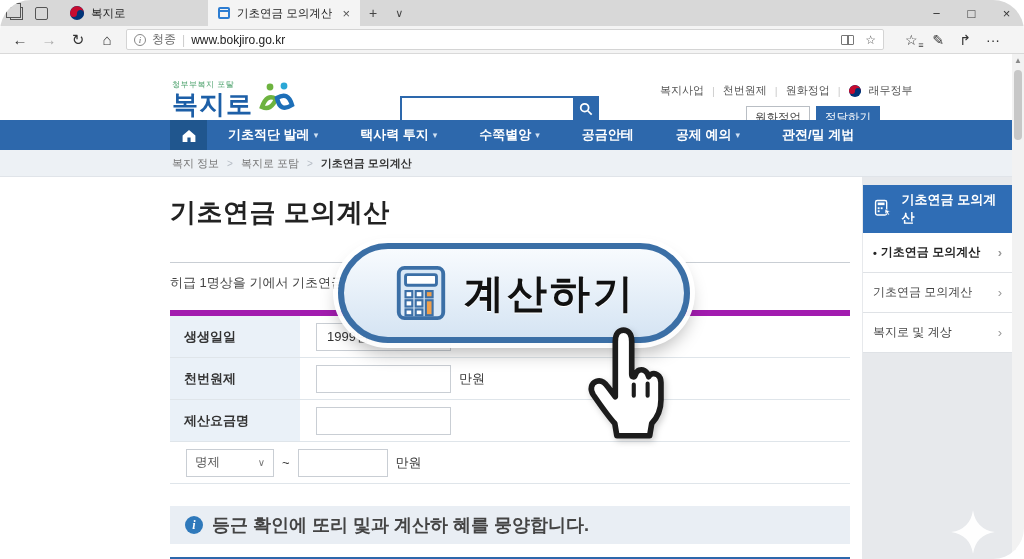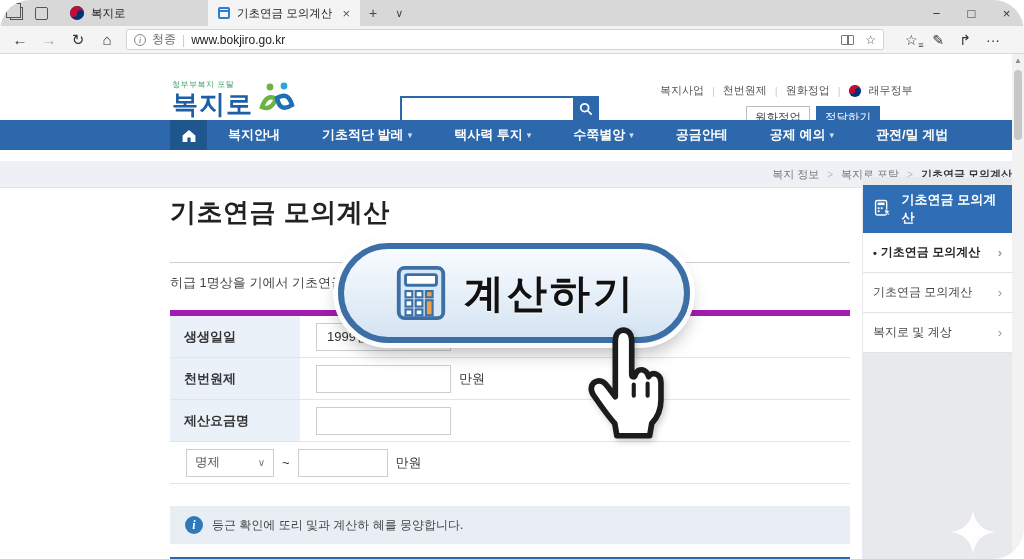--- a/index.html
+++ b/index.html
@@ -67,22 +67,22 @@
   .btn-outline { width:64px; height:23px; background:#fff; border:1px solid #b9bec4; color:#444; font-size:11.5px; display:flex; align-items:center; justify-content:center; }
   .btn-primary { width:64px; height:23px; background:#2d68ac; border:1px solid #2d68ac; color:#fff; font-size:11.5px; display:flex; align-items:center; justify-content:center; }
 
   
   .mainnav { position:absolute; left:0; top:66px; width:1012px; height:30px; background:#2d68ac; display:flex; align-items:stretch; }
   .home-btn { width:37px; margin-left:170px; background:#20568e; display:flex; align-items:center; justify-content:center; }
   .nav-item { display:flex; align-items:center; gap:4px; padding:0 21px; color:#fff; font-size:13px; font-weight:bold; white-space:nowrap; }
   .nav-arrow { font-size:9px; color:#cfe0f2; }
 
   
-  .breadcrumb { position:absolute; left:0; top:107px; width:1012px; height:27px; background:#edf1f5; border-bottom:1px solid #e0e4e9;
-    display:flex; align-items:center; gap:8px; padding-left:172px; font-size:11px; color:#777;justify-content:flex-end; }
+  .breadcrumb { position:absolute; left:0; top:96px; width:1012px; height:27px; background:#edf1f5; border-bottom:1px solid #e0e4e9;
+    display:flex; align-items:center; gap:8px; padding-left:172px; font-size:11px; color:#777; }
   .bc-sep { color:#b5bcc4; font-size:10px; }
   .bc-last { color:#333; font-weight:bold; }
 
   
   .right-region { position:absolute; left:862px; top:123px; width:150px; height:382px; background:#e7e9ec; }
   .sidebar { position:absolute; left:1px; top:8px; width:149px; }
   .sb-header { height:48px; background:#2f6db5; color:#fff; display:flex; align-items:center; gap:8px; padding:0 10px; font-size:13px; font-weight:bold; }
   .sb-item { height:40px; background:#fff; border-bottom:1px solid #dfe2e6; display:flex; align-items:center; padding:0 10px; font-size:12px; color:#444; }
   .sb-item .chev { margin-left:auto; color:#999; font-size:13px; }
   .sb-item.active { font-weight:bold; color:#222; }
@@ -104,21 +104,21 @@
   .form-table { margin-top:18px; width:680px; border-top:6px solid #a21caf; }
   .frow { display:flex; align-items:center; min-height:42px; border-bottom:1px solid #dfe5ea; }
   .fcell-label { width:130px; align-self:stretch; background:#eaf1f8; display:flex; align-items:center; padding-left:14px; font-size:13px; font-weight:bold; color:#333; }
   .fcell-val { display:flex; align-items:center; gap:8px; padding-left:16px; font-size:13px; color:#333; }
   .finput { width:135px; height:28px; border:1px solid #c9ced4; font-size:13px; padding:0 10px; color:#333; background:#fff; }
   .finput.short { width:90px; }
   .fselect { width:88px; height:28px; border:1px solid #c9ced4; background:#fff; display:flex; align-items:center; justify-content:space-between; padding:0 8px; font-size:12.5px; color:#555; }
   .fselect .chev { color:#777; font-size:10px; }
   .notice { margin-top:22px; width:680px; height:38px; background:#e9eef4; display:flex; align-items:center; gap:9px; padding-left:15px; }
   .notice-i { width:18px; height:18px; border-radius:50%; background:#2f79bb; color:#fff; font-size:12px; font-weight:bold; text-align:center; line-height:18px; font-family:"Liberation Serif",serif; font-style:italic; flex:none; }
-  .notice-text { font-size:12px; color:#444; }
+  .notice-text { font-size:18px; color:#444;font-weight:bold; }
   .submit-bar { margin-top:13px; width:680px; height:34px; background:#2d68ac; color:#fff; font-size:14px; font-weight:bold; display:flex; align-items:center; justify-content:center; }
 
   
   .calc-overlay { position:absolute; left:338px; top:189px; width:352px; height:100px; border-radius:52px;
     border:6px solid #3b6fa6; background:linear-gradient(#f8fbfe,#d5e4f3);
     box-shadow:0 0 0 5px rgba(255,255,255,0.95), 0 10px 18px rgba(0,0,0,0.28);
     display:flex; align-items:center; justify-content:center; gap:14px; }
   .calc-label { font-size:40px; font-weight:bold; color:#111; letter-spacing:3px; text-shadow:0 1px 0 #fff; }
   .hand { position:absolute; left:567px; top:272px; width:112px; height:118px; filter:drop-shadow(2px 3px 3px rgba(0,0,0,0.2)); }
 </style>
@@ -211,23 +211,20 @@
         <span class="btn-outline">원화정업</span>
         <span class="btn-primary">정달하기</span>
       </div>
     </div>
 
     <div class="mainnav">
       <div class="home-btn">
         <svg width="16" height="15" viewBox="0 0 20 18">
           <path d="M2 9 L10 2 L18 9 V17 H12 V11.5 H8 V17 H2 Z" fill="#fff"></path>
         </svg>
-      </div>
-      <div class="nav-item">
-        <span>복지안내</span>
       </div>
       <div class="nav-item">
         <span>기초적단 발레</span>
         <span class="nav-arrow">▾</span>
       </div>
       <div class="nav-item">
         <span>택사력 투지</span>
         <span class="nav-arrow">▾</span>
       </div>
       <div class="nav-item">

